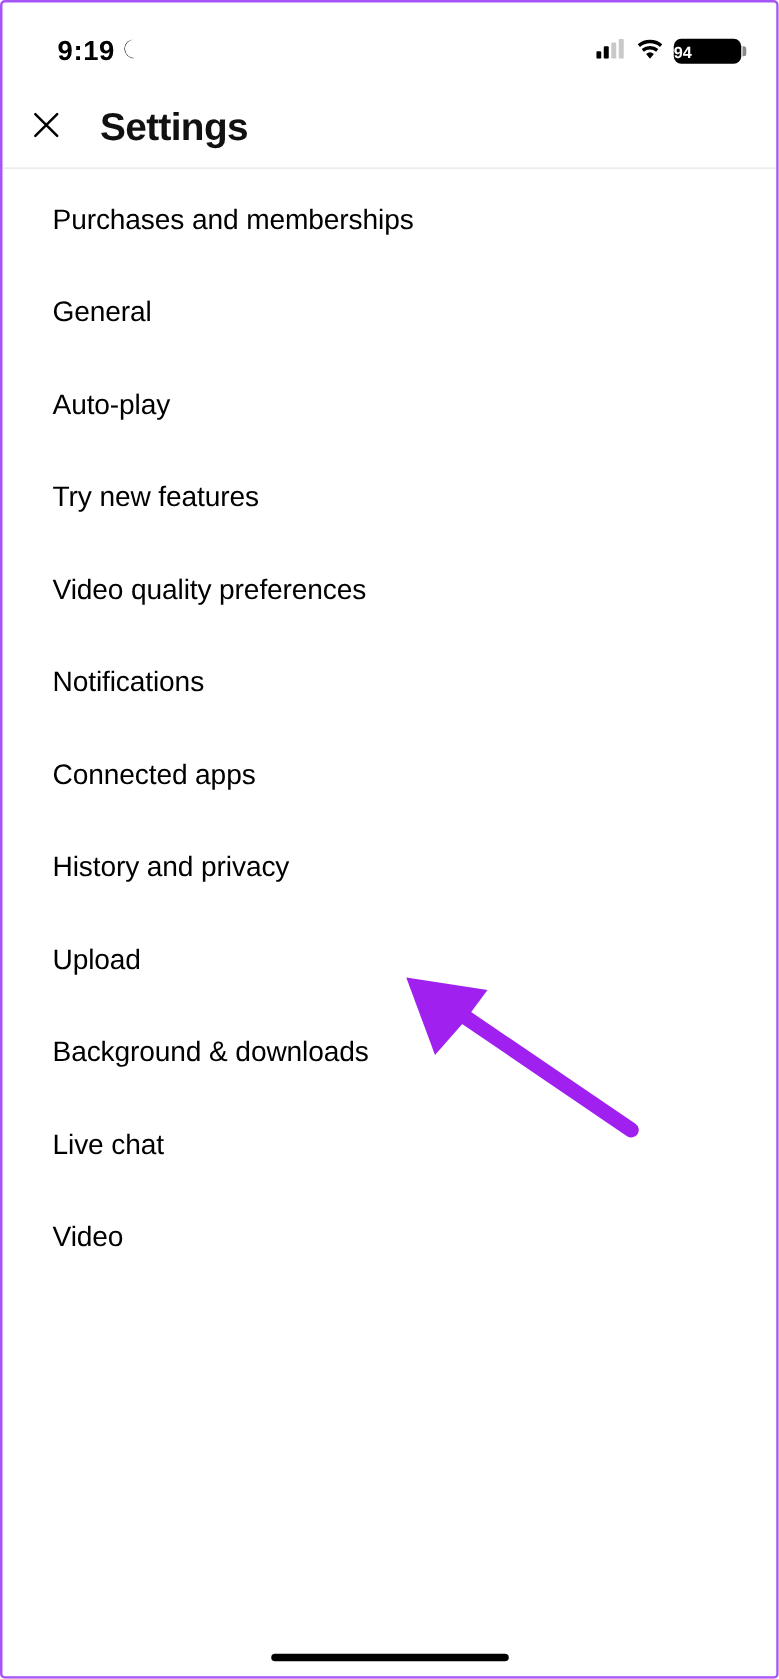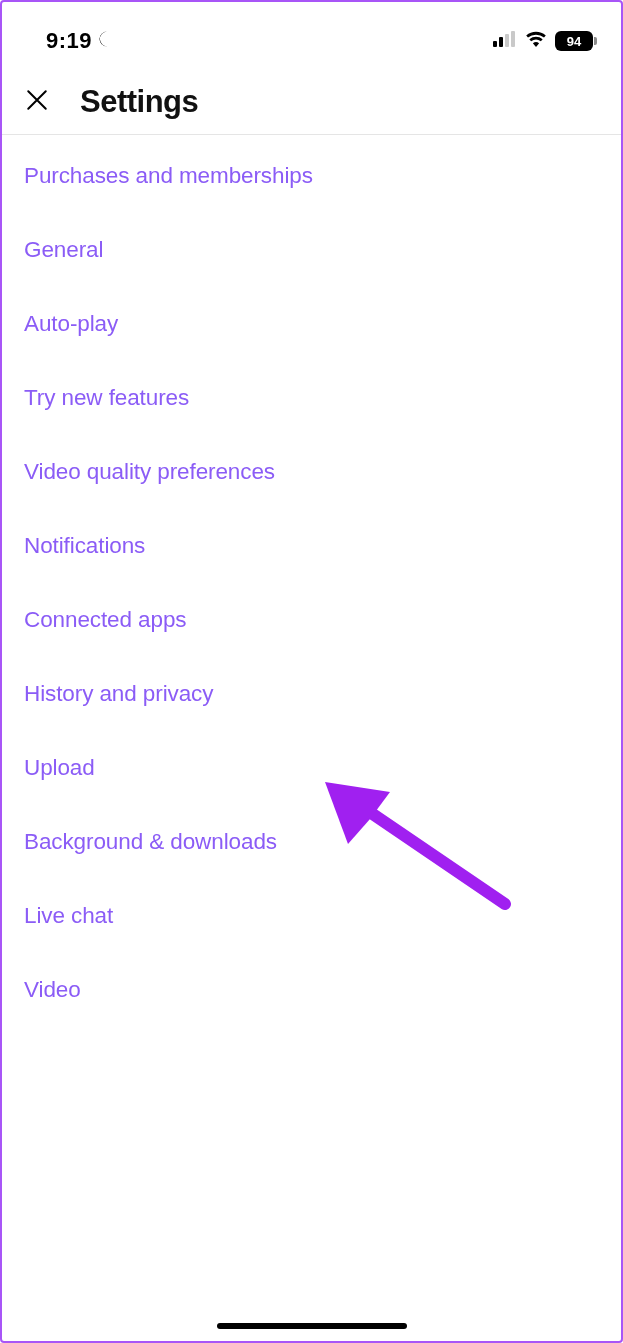--- a/index.html
+++ b/index.html
@@ -51,23 +51,23 @@
       height: 34px;
       display: flex;
       align-items: center;
       justify-content: center;
       cursor: pointer;
     }
     .list {
       padding: 4px 0;
     }
     .item {
-      padding: 24px 22px;
+      padding: 24px 40px;
       font-size: 22.5px;
-      color: #8b5cf6;
+      color: #000000;
       font-weight: 400;
       cursor: pointer;
       letter-spacing: -0.1px;
     }
     .home-indicator {
       position: absolute;
       bottom: 12px;
       left: 50%;
       transform: translateX(-50%);
       width: 190px;
@@ -76,27 +76,27 @@
       border-radius: 4px;
     }
     .arrow-annot {
       position: absolute;
       left: 318px;
       top: 772px;
       pointer-events: none;
     }
     .battery-box {
       position: relative;
-      width: 38px;
+      width: 54px;
       height: 20px;
       background: #000;
       border-radius: 6px;
       display: flex;
       align-items: center;
-      justify-content: center;
+      justify-content: flex-start;
       color: #fff;
       font-size: 13px;
       font-weight: 700;
     }
     .battery-box::after {
       content: "";
       position: absolute;
       right: -4px;
       top: 6px;
       width: 3px;

